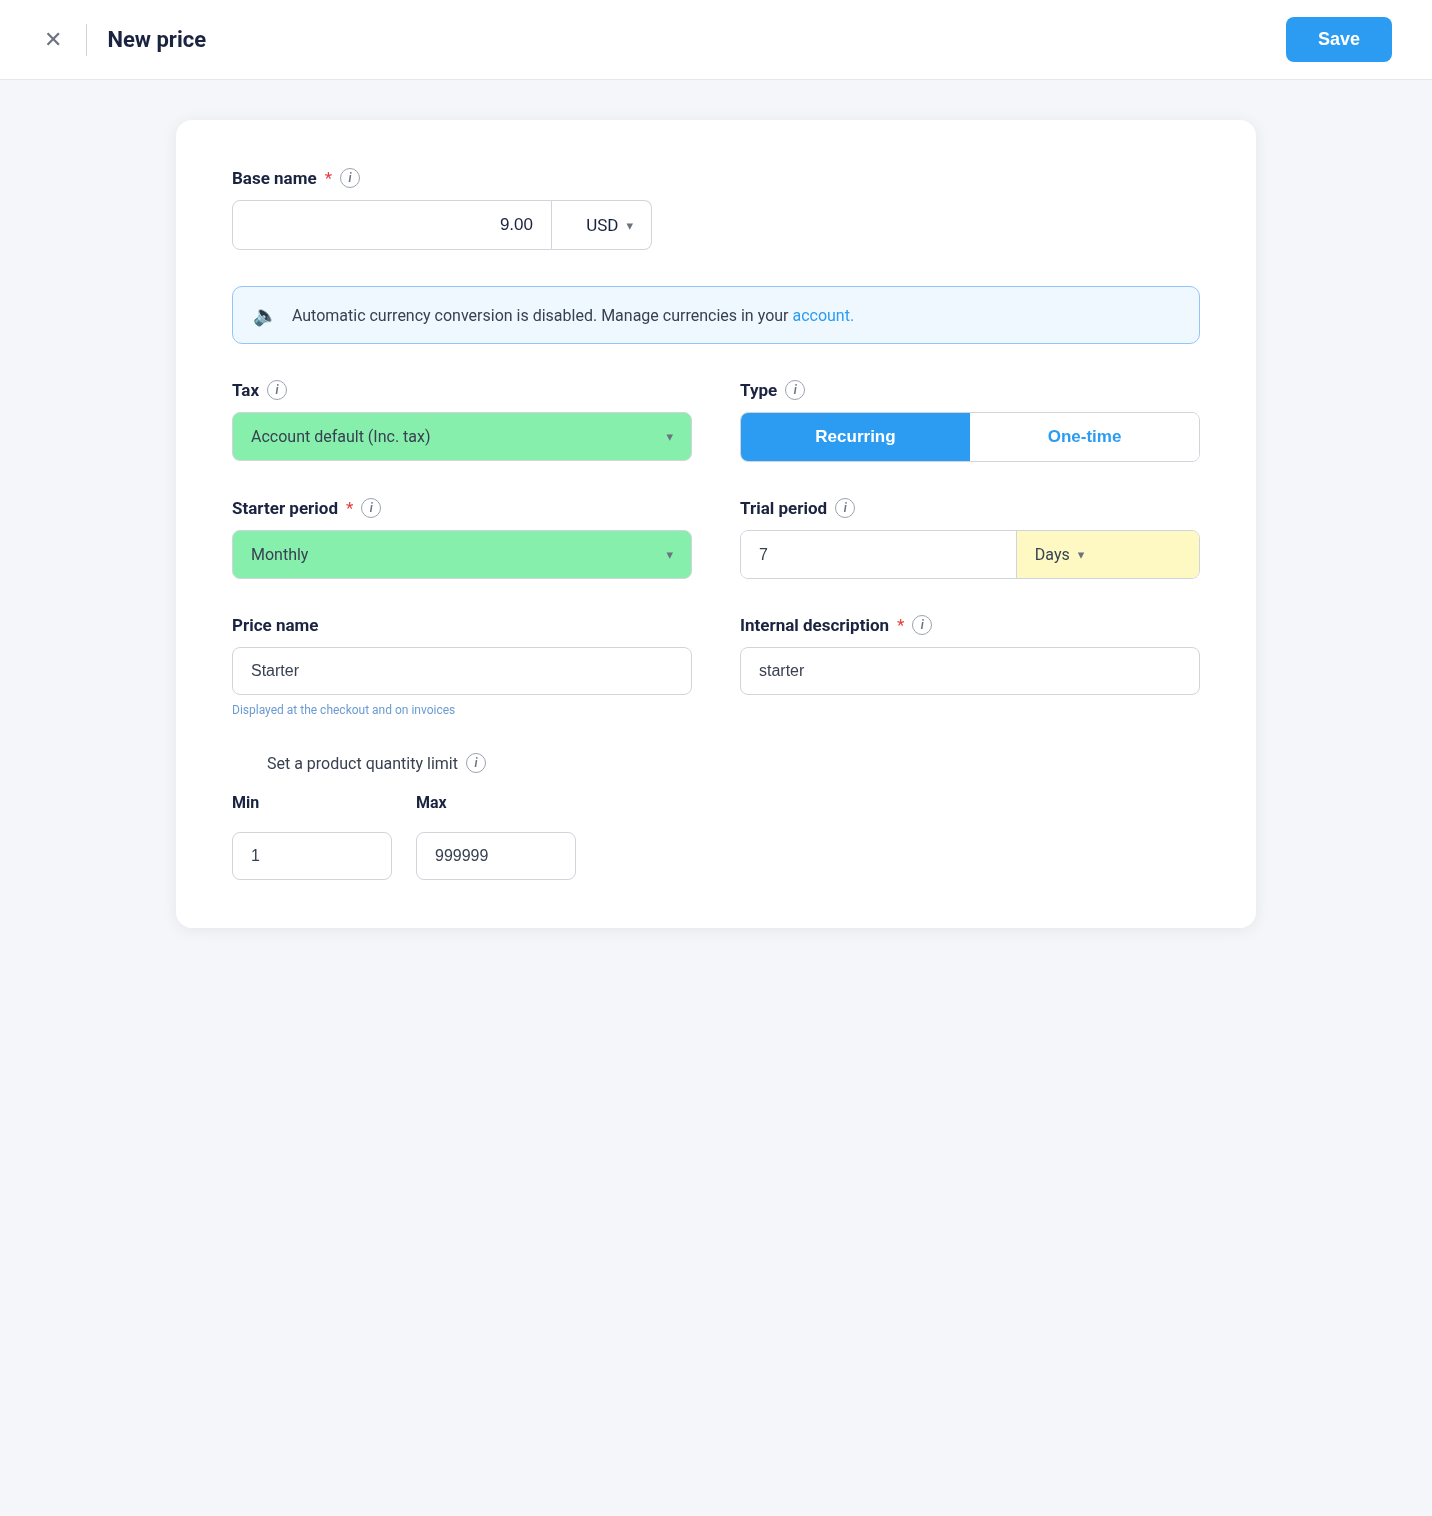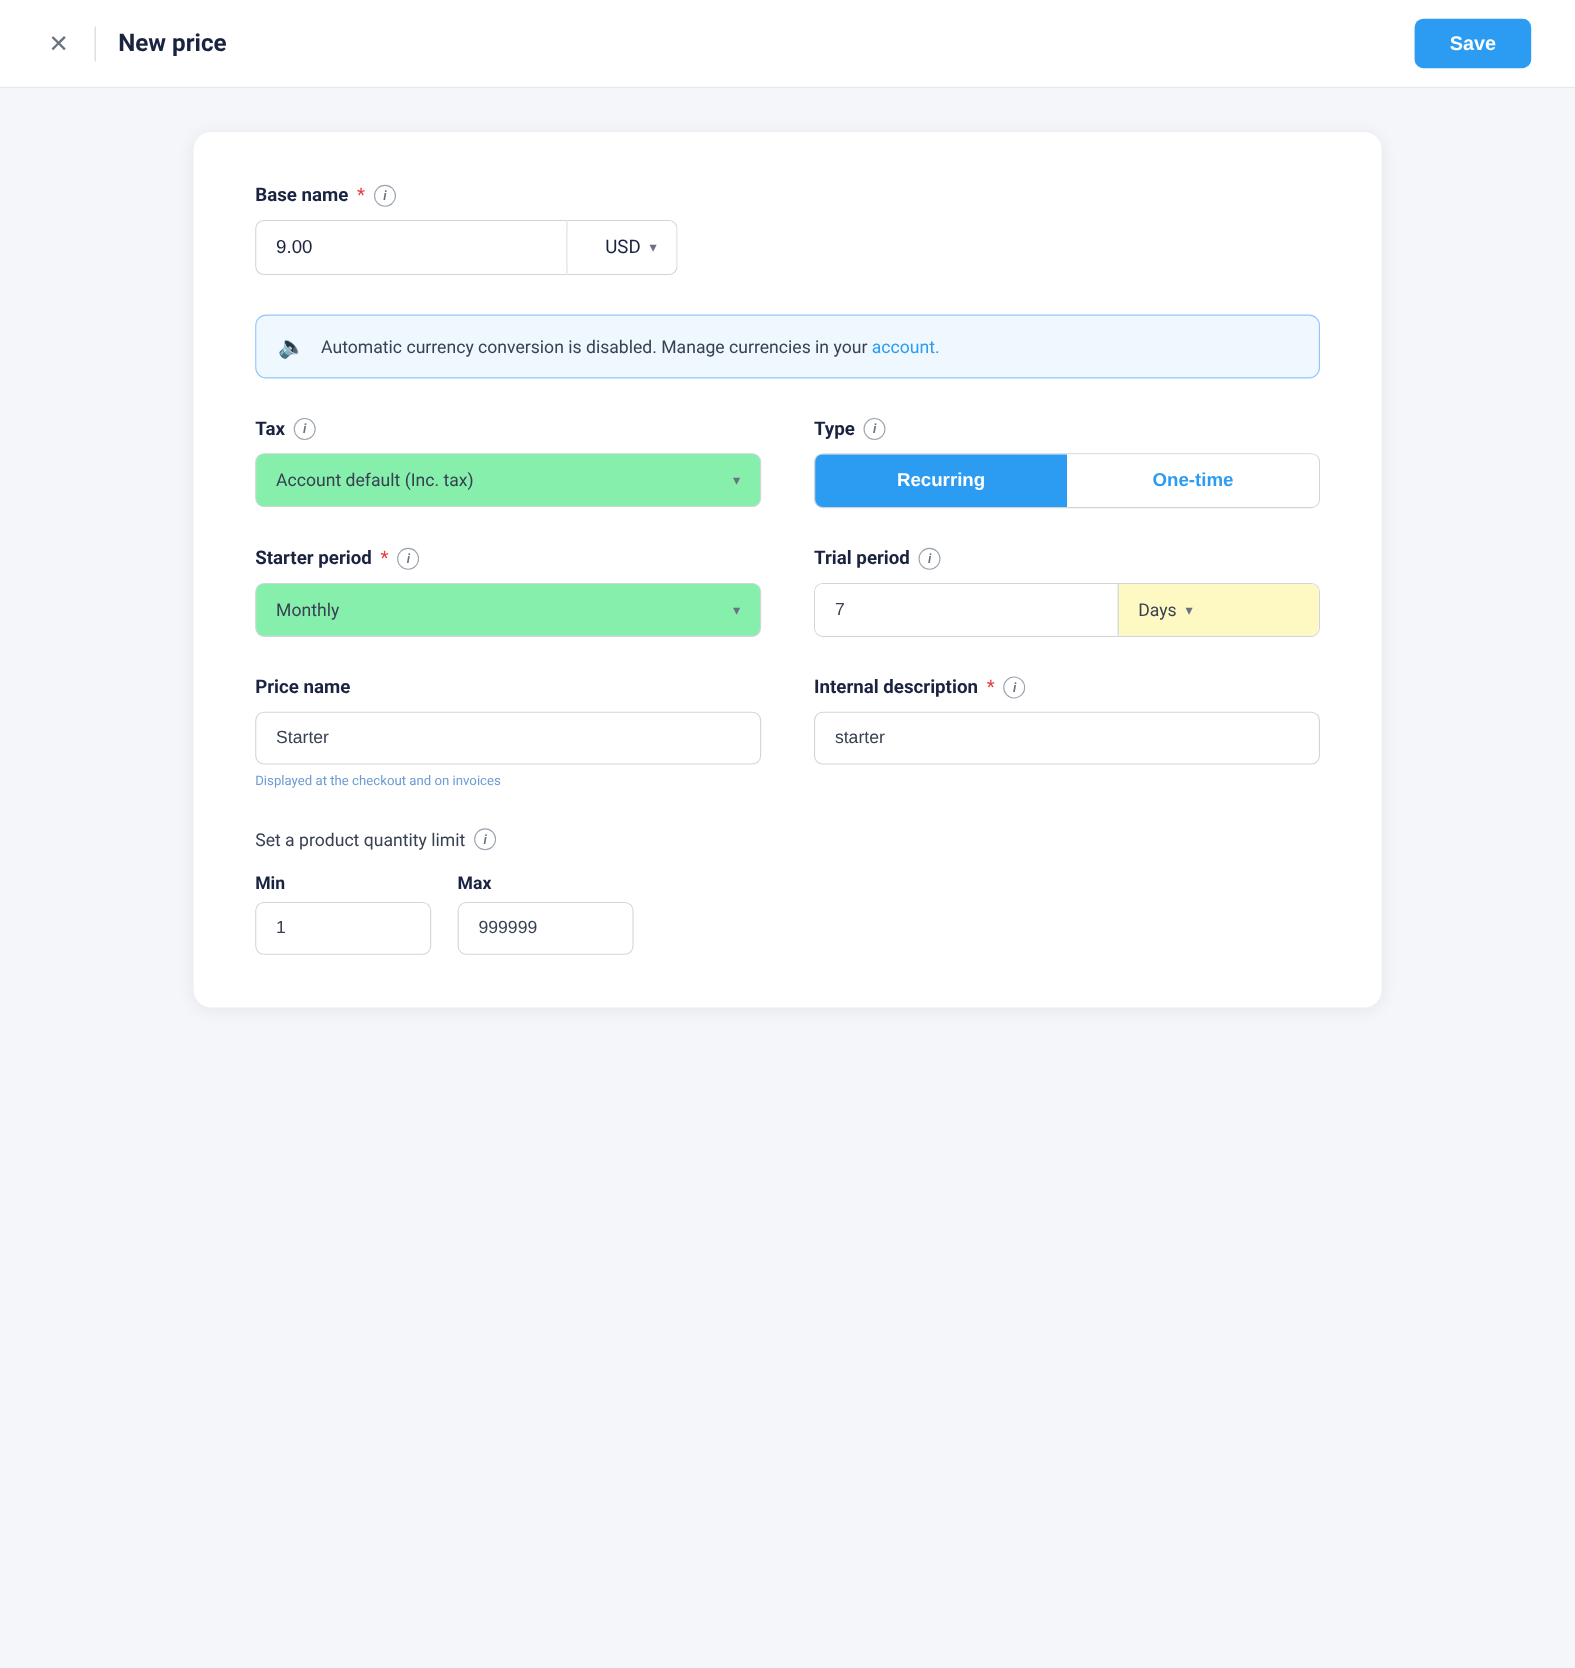--- a/index.html
+++ b/index.html
@@ -110,22 +110,23 @@
     .base-price-row {
       display: flex;
       gap: 0;
     }
     .price-input {
       border: 1.5px solid #d1d5db;
       border-radius: 8px 0 0 8px;
       padding: 14px 18px;
       font-size: 17px;
       color: #1a2340;
-      width: 284px;
+      width: 320px;
       outline: none;
+      text-align: right;
     }
     .currency-select {
       border: 1.5px solid #d1d5db;
       border-left: none;
       border-radius: 0 8px 8px 0;
       padding: 14px 18px;
       font-size: 17px;
       color: #1a2340;
       background: #ffffff;
       cursor: pointer;
@@ -272,33 +273,34 @@
 
     
     .quantity-section {
       margin-top: 8px;
     }
     .quantity-label-row {
       display: flex;
       align-items: center;
       gap: 8px;
       margin-bottom: 20px;
+      margin-left: 35px;
     }
     .quantity-label {
       font-size: 16px;
       color: #374151;
     }
     .min-max-row {
       display: flex;
       gap: 24px;
     }
     .min-max-col {
       display: flex;
       flex-direction: column;
-      gap: 8px;
+      gap: 20px;
     }
     .min-max-label {
       font-size: 16px;
       font-weight: 700;
       color: #1a2340;
     }
     .min-max-input {
       border: 1.5px solid #d1d5db;
       border-radius: 8px;
       padding: 14px 18px;

